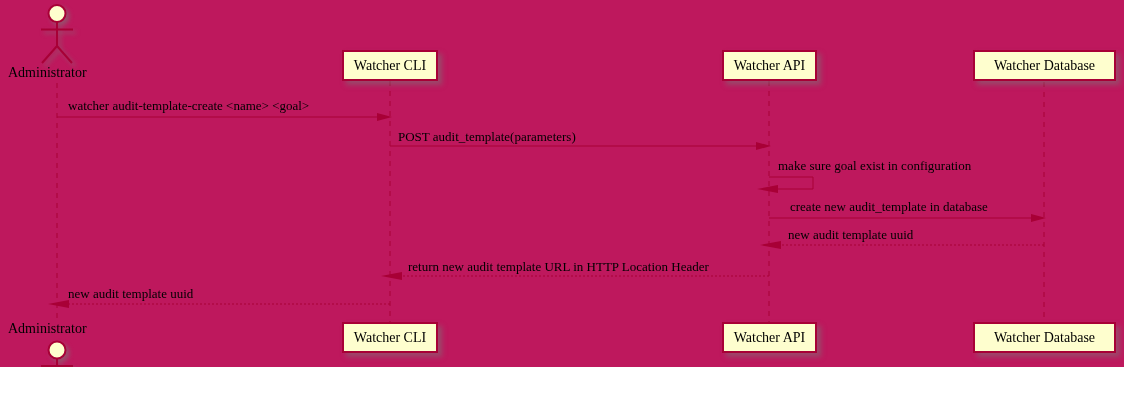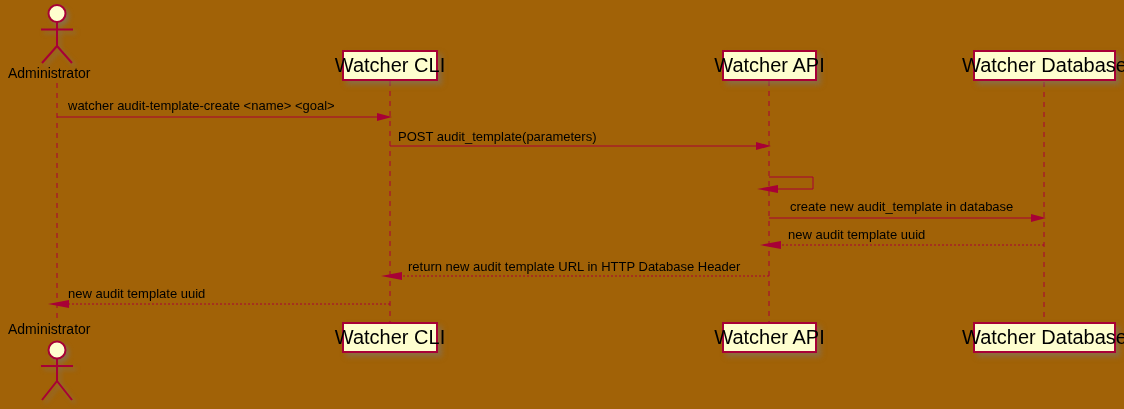--- a/index.html
+++ b/index.html
@@ -1,39 +1,39 @@
 <!DOCTYPE html>
 <html><head>
 <meta charset="utf-8">
 <style>
   html,body{margin:0;padding:0;background:#ffffff;}
   .diagram{
     position:relative;
-    width:1124px;height:409px;
-    background:#a16207;
-    font-family:Liberation Sans, sans-serif;
+    width:1124px;height:367px;
+    background:#be185d;
+    font-family:Liberation Serif, serif;
     overflow:hidden;
   }
   .svg-layer{position:absolute;left:0;top:0;width:1124px;height:409px;}
   .lifeline{stroke:#a80036;stroke-width:1;stroke-dasharray:5,5;fill:none;}
   .msg-line{stroke:#a80036;stroke-width:1;fill:none;}
   .msg-line.dotted{stroke-dasharray:2,2;}
   .msg-head{fill:#a80036;stroke:none;}
   .actor-stroke{stroke:#a80036;stroke-width:2;fill:none;}
   .actor-head{stroke:#a80036;stroke-width:2;fill:#fefece;}
   .shadowed{filter:drop-shadow(3px 3px 2px rgba(120,120,120,0.55));}
   .pbox{
     position:absolute;
     box-sizing:border-box;
     height:31px;
     background:#fefece;
     border:2px solid #a80036;
     box-shadow:4px 4px 5px rgba(120,120,120,0.5);
     display:flex;align-items:center;justify-content:center;
-    font-size:20px;color:#000;white-space:nowrap;
+    font-size:14px;color:#000;white-space:nowrap;
   }
   .actor-label{
     position:absolute;
     font-size:14px;color:#000;white-space:nowrap;
   }
   .msg-label{
     position:absolute;
     font-size:13px;color:#000;white-space:nowrap;
     line-height:14px;
   }
@@ -110,18 +110,19 @@
   <div class="pbox" style="left:342px;top:50px;width:96px;">Watcher CLI</div>
   <div class="pbox" style="left:722px;top:50px;width:95px;">Watcher API</div>
   <div class="pbox" style="left:973px;top:50px;width:143px;">Watcher Database</div>
 
   <div class="pbox" style="left:342px;top:322px;width:96px;">Watcher CLI</div>
   <div class="pbox" style="left:722px;top:322px;width:95px;">Watcher API</div>
   <div class="pbox" style="left:973px;top:322px;width:143px;">Watcher Database</div>
 
   <div class="msg-label" style="left:398px;top:130px;">POST audit_template(parameters)</div>
   <div class="msg-label" style="left:68px;top:99px;">watcher audit-template-create &lt;name&gt; &lt;goal&gt;</div>
+  <div class="msg-label" style="left:778px;top:159px;">make sure goal exist in configuration</div>
   <div class="msg-label" style="left:777px;top:200px;margin-left:13px;">create new audit_template in database</div>
   <div class="msg-label" style="left:788px;top:228px;">new audit template uuid</div>
-  <div class="msg-label" style="left:408px;top:260px;">return new audit template URL in HTTP Database Header</div>
+  <div class="msg-label" style="left:408px;top:260px;">return new audit template URL in HTTP Location Header</div>
   <div class="msg-label" style="left:68px;top:287px;">new audit template uuid</div>
 
 </div>
 
 </body></html>

